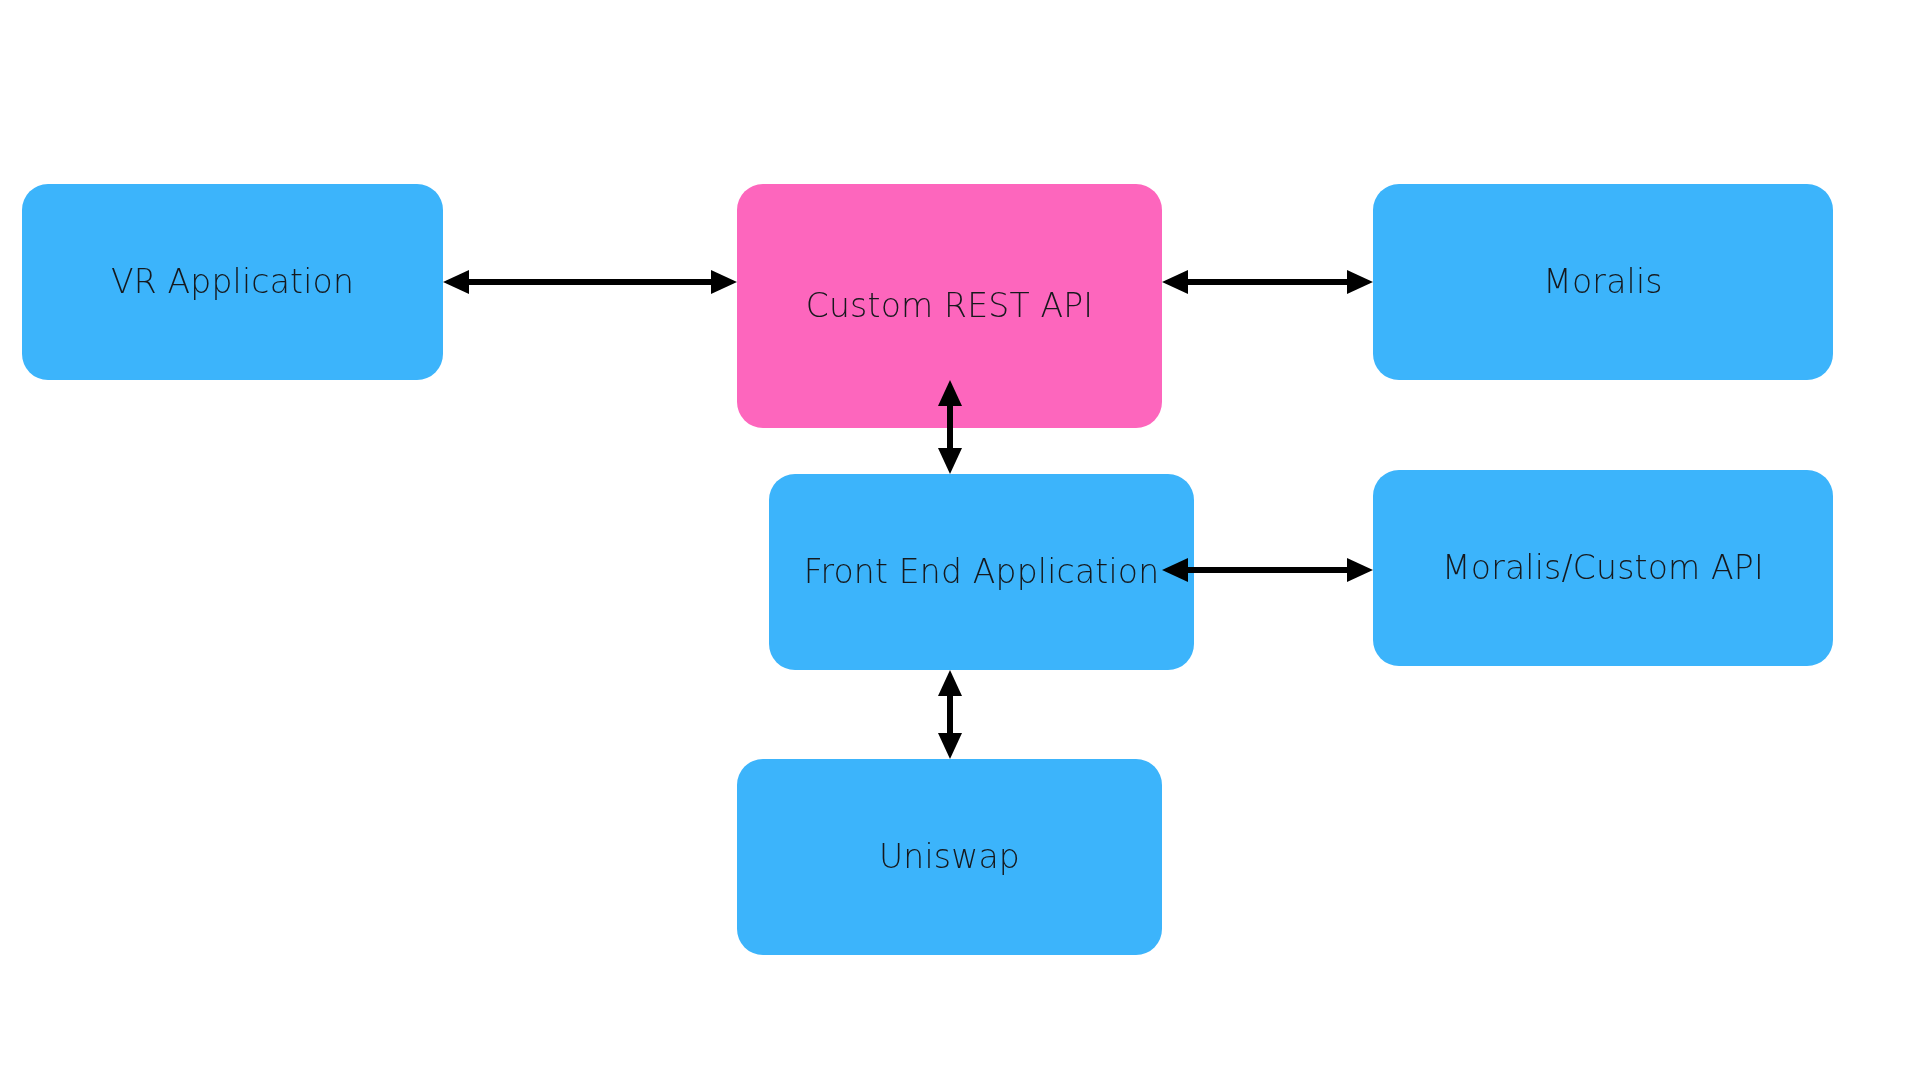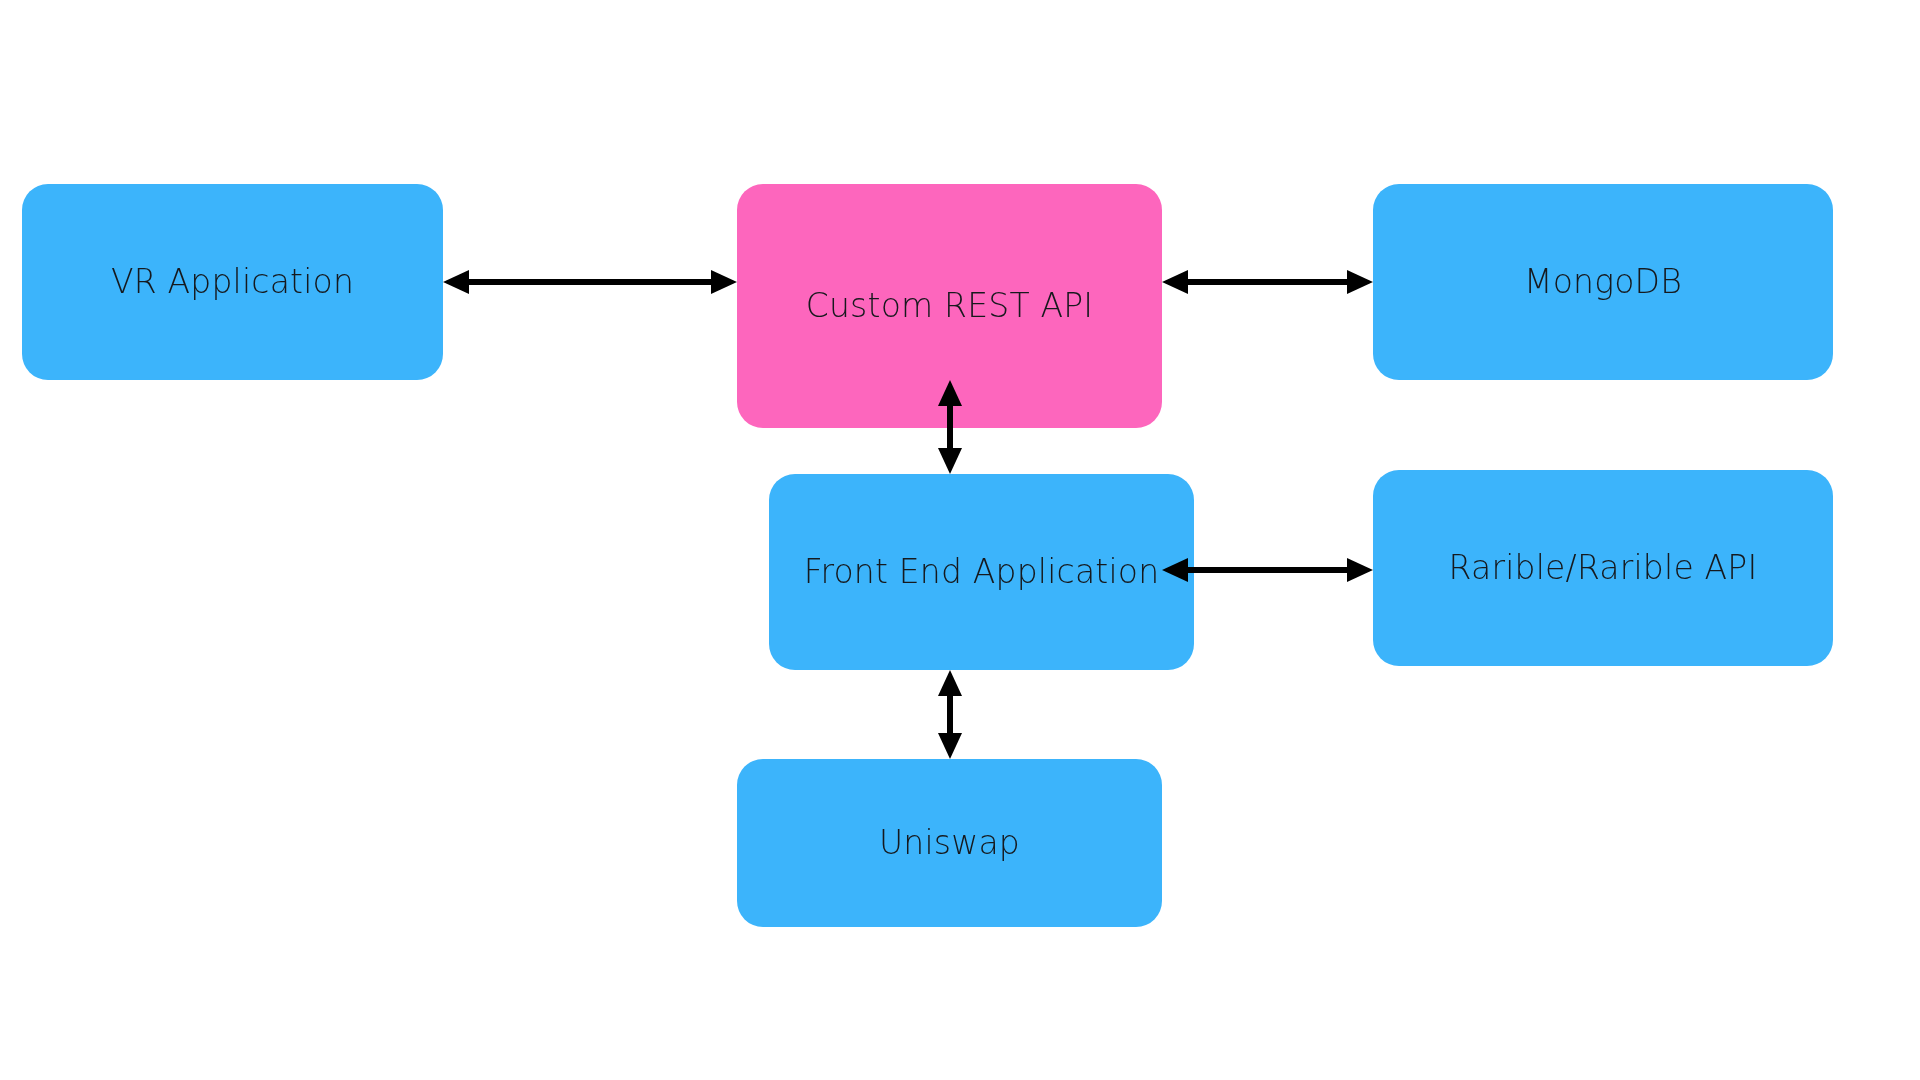--- a/index.html
+++ b/index.html
@@ -47,32 +47,32 @@
 
   <div class="node" id="node-vr-application" style="left: 22px; top: 184px; width: 421px; height: 196px; background: rgb(60, 180, 251);">
     <span class="node-label" style="color: rgb(22, 25, 29);">VR Application</span>
   </div>
 
   <div class="node" id="node-custom-rest-api" style="left: 737px; top: 184px; width: 425px; height: 244px; background: rgb(253, 102, 189);">
     <span class="node-label" style="color: rgb(22, 25, 29);">Custom REST API</span>
   </div>
 
   <div class="node" id="node-mongodb" style="left: 1373px; top: 184px; width: 460px; height: 196px; background: rgb(60, 180, 251);">
-    <span class="node-label" style="color: rgb(22, 25, 29);">MongoDB</span>
+    <span class="node-label" style="color: rgb(22, 25, 29);">Moralis</span>
   </div>
 
   <div class="node" id="node-front-end-application" style="left: 737px; top: 474px; width: 425px; height: 196px; background: rgb(60, 180, 251); margin-left: 32px;">
     <span class="node-label" style="color: rgb(22, 25, 29);">Front End Application</span>
   </div>
 
   <div class="node" id="node-moralis-rarible-api" style="left: 1373px; top: 470px; width: 460px; height: 196px; background: rgb(60, 180, 251);">
-    <span class="node-label" style="color: rgb(22, 25, 29);">Rarible/Rarible API</span>
+    <span class="node-label" style="color: rgb(22, 25, 29);">Moralis/Custom API</span>
   </div>
 
-  <div class="node" id="node-uniswap" style="left: 737px; top: 759px; width: 425px; height: 168px; background: rgb(60, 180, 251);">
+  <div class="node" id="node-uniswap" style="left: 737px; top: 759px; width: 425px; height: 196px; background: rgb(60, 180, 251);">
     <span class="node-label" style="color: rgb(22, 25, 29);">Uniswap</span>
   </div>
 
   <div id="edge-layer">
       <div class="edge" id="edge-vr-to-rest-api" style="left: 413px; top: 252px; width: 354px; height: 60px;">
         <svg width="354" height="60" viewBox="0 0 354 60">
           <rect x="44.3" y="27" width="265.4" height="6" fill="#000000"></rect>
           <polygon points="30,30 56,18 56,42" fill="#000000"></polygon>
           <polygon points="324,30 298,18 298,42" fill="#000000"></polygon>
         </svg>

